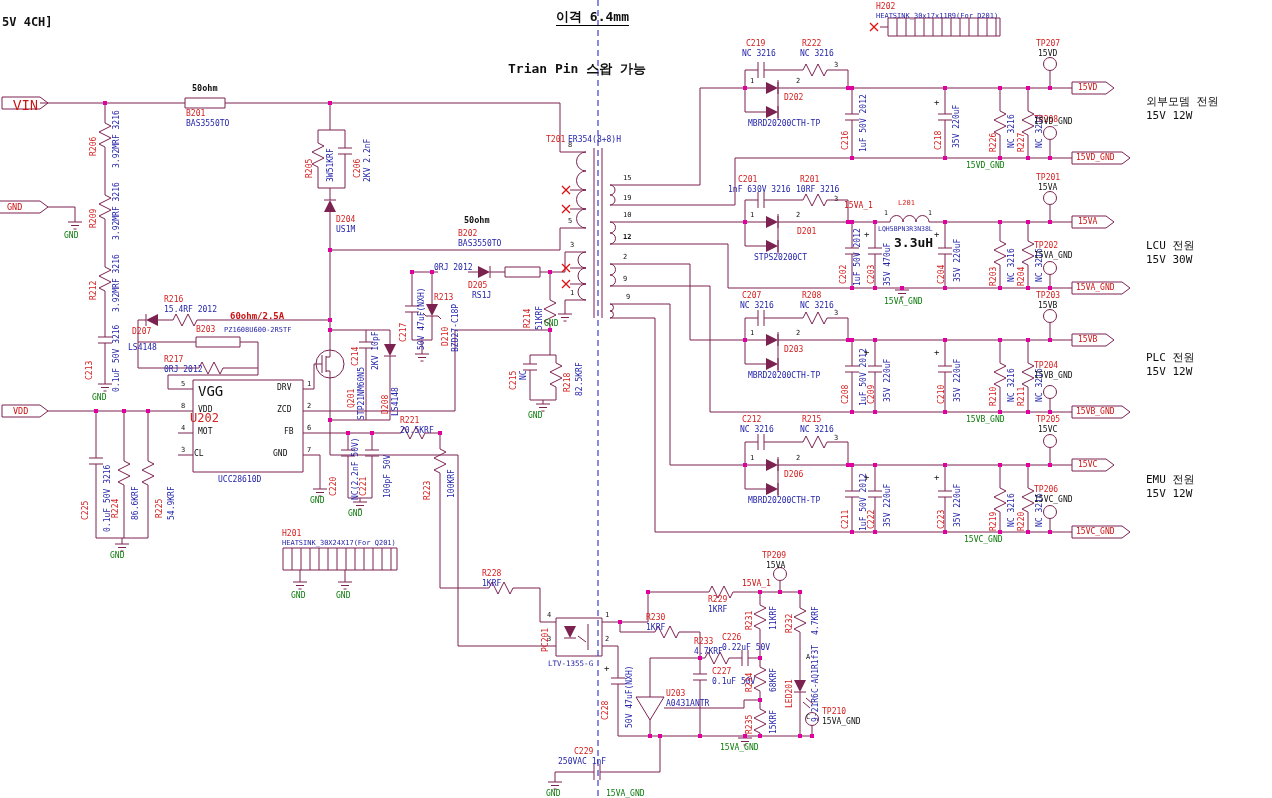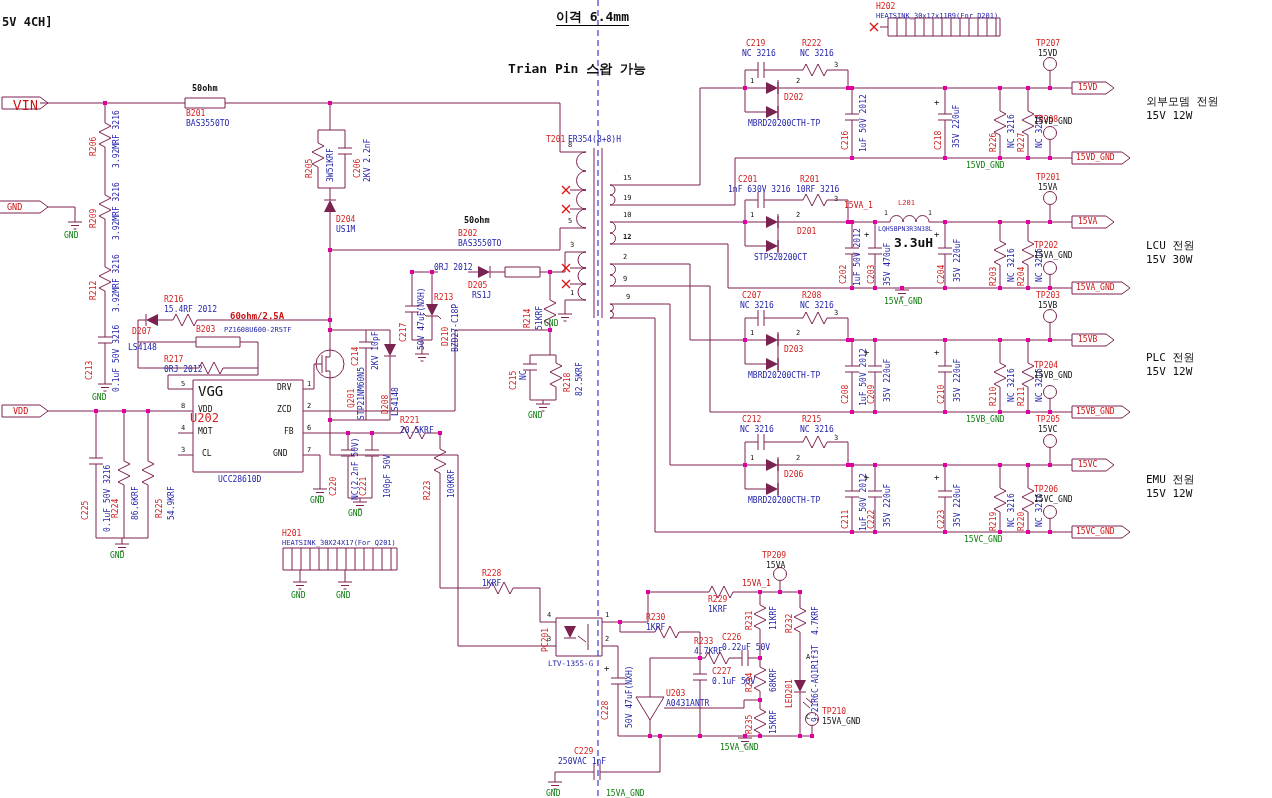--- a/index.html
+++ b/index.html
@@ -636,21 +636,21 @@
       <span class="lbl" style="left: 164px; top: 366px; color: rgb(36, 36, 170); font-size: 8px;">0RJ 2012</span>
       <span class="lbl" style="left: 190px; top: 368px; color: rgb(212, 32, 32); font-size: 12px; margin-top: 44px;">U202</span>
       <span class="lbl" style="left: 218px; top: 476px; color: rgb(36, 36, 170); font-size: 8px;">UCC28610D</span>
       <span class="lbl" style="left: 181px; top: 381px; color: rgb(16, 16, 16); font-size: 7px;">5</span>
       <span class="lbl" style="left: 198px; top: 384px; color: rgb(16, 16, 16); font-size: 14px;">VGG</span>
       <span class="lbl" style="left: 181px; top: 403px; color: rgb(16, 16, 16); font-size: 7px;">8</span>
       <span class="lbl" style="left: 198px; top: 406px; color: rgb(16, 16, 16); font-size: 8px;">VDD</span>
       <span class="lbl" style="left: 181px; top: 425px; color: rgb(16, 16, 16); font-size: 7px;">4</span>
       <span class="lbl" style="left: 198px; top: 428px; color: rgb(16, 16, 16); font-size: 8px;">MOT</span>
       <span class="lbl" style="left: 181px; top: 447px; color: rgb(16, 16, 16); font-size: 7px;">3</span>
-      <span class="lbl" style="left: 202px; top: 450px; color: rgb(16, 16, 16); font-size: 8px;">CL</span>
+      <span class="lbl" style="left: 194px; top: 450px; color: rgb(16, 16, 16); font-size: 8px;">CL</span>
       <span class="lbl" style="left: 307px; top: 381px; color: rgb(16, 16, 16); font-size: 7px;">1</span>
       <span class="lbl" style="left: 277px; top: 384px; color: rgb(16, 16, 16); font-size: 8px;">DRV</span>
       <span class="lbl" style="left: 307px; top: 403px; color: rgb(16, 16, 16); font-size: 7px;">2</span>
       <span class="lbl" style="left: 277px; top: 406px; color: rgb(16, 16, 16); font-size: 8px;">ZCD</span>
       <span class="lbl" style="left: 307px; top: 425px; color: rgb(16, 16, 16); font-size: 7px;">6</span>
       <span class="lbl" style="left: 284px; top: 428px; color: rgb(16, 16, 16); font-size: 8px;">FB</span>
       <span class="lbl" style="left: 307px; top: 447px; color: rgb(16, 16, 16); font-size: 7px;">7</span>
       <span class="lbl" style="left: 273px; top: 450px; color: rgb(16, 16, 16); font-size: 8px;">GND</span>
       <span class="lbl" style="left: 310px; top: 497px; color: rgb(10, 122, 10); font-size: 8px;">GND</span>
       <span class="lbl v" style="left: 348px; top: 408px; color: rgb(212, 32, 32); font-size: 8px;">Q201</span>

